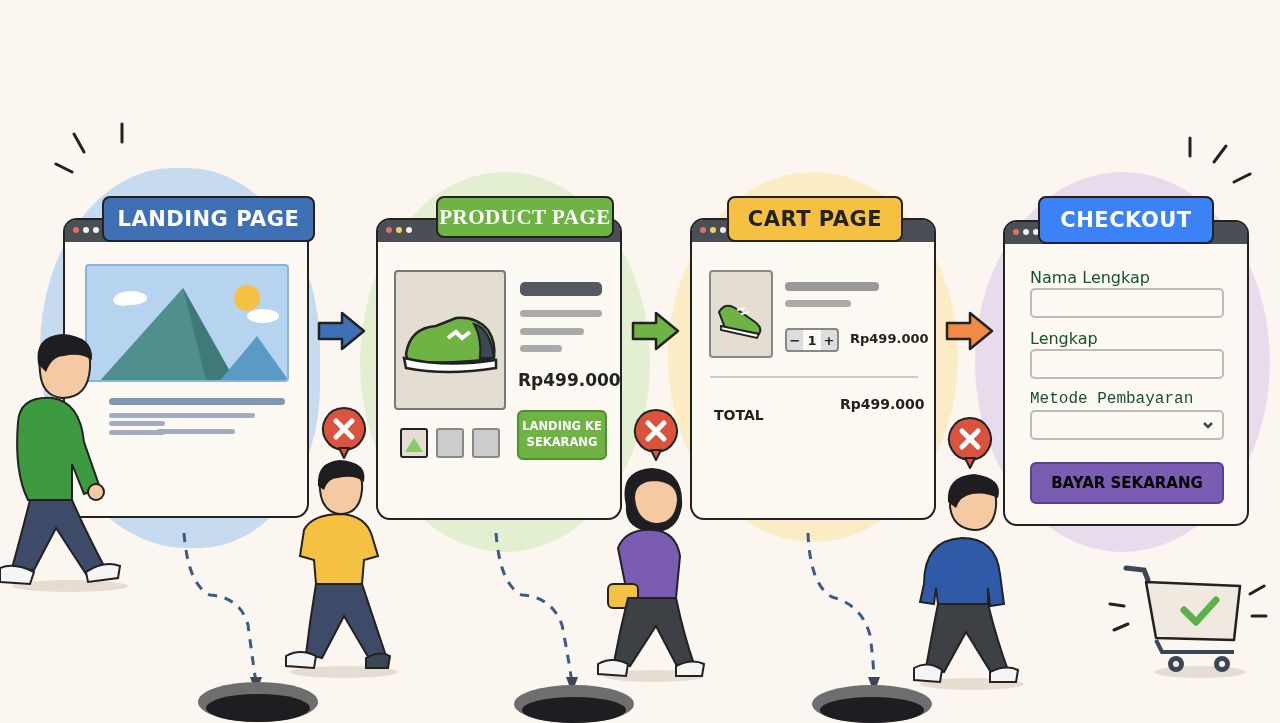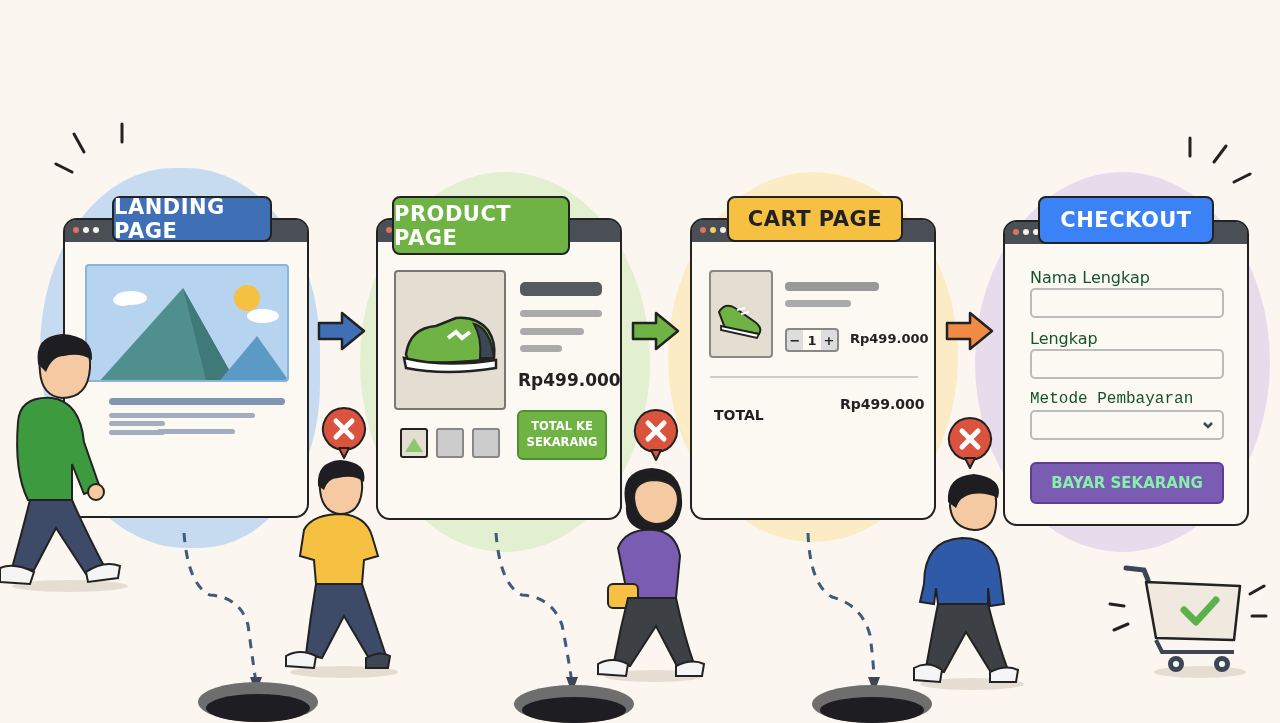--- a/index.html
+++ b/index.html
@@ -81,21 +81,21 @@
       <polygon points="96,22 150,118 120,118" fill="#3f7a78"></polygon>
       <polygon points="130,118 170,70 204,118" fill="#5b9ac4"></polygon>
     </svg>
   </div>
   <div class="line" style="left:44px;top:178px;width:176px;background:#8196b2;"></div>
   <div class="line" style="left:44px;top:193px;width:146px;height:5px;background:#a2aebf;"></div>
   <div class="line" style="left:44px;top:201px;width:56px;height:5px;background:#a2aebf;"></div>
   <div class="line" style="left:92px;top:209px;width:78px;height:5px;background:#a2aebf;"></div>
   <div class="line" style="left:44px;top:210px;width:56px;height:5px;background:#a2aebf;"></div>
 </div>
-<div class="tab" style="left:112px;top:196px;width:160px;height:46px;background:#3f6fb5;">LANDING PAGE</div>
+<div class="tab" style="left:102px;top:196px;width:213px;height:46px;background:#3f6fb5;">LANDING PAGE</div>
 
 <div class="win" style="left:376px;top:218px;width:246px;height:302px;">
   <div class="bar">
     <div class="dots">
         <span class="d1"></span>
         <span class="d2"></span>
         <span class="d3"></span>
       </div>
   </div>
   <div class="abs" style="left:16px;top:50px;width:112px;height:140px;background:#e3ddd2;border:2px solid #777;border-radius:4px;">
@@ -112,25 +112,25 @@
   <div class="line" style="left:142px;top:125px;width:42px;background:#aaa;"></div>
   <div class="abs" style="left:140px;top:150px;font-size:17px;font-weight:bold;color:#222;">Rp499.000</div>
   <div class="abs" style="left:22px;top:208px;width:28px;height:30px;border:2.5px solid #222;border-radius:3px;background:#e3ddd2;">
     <svg width="24" height="26">
         <polygon points="3,22 12,8 21,22" fill="#8cc870"></polygon>
       </svg>
   </div>
   <div class="abs" style="left:58px;top:208px;width:28px;height:30px;border:2px solid #888;border-radius:3px;background:#ccc;"></div>
   <div class="abs" style="left:94px;top:208px;width:28px;height:30px;border:2px solid #888;border-radius:3px;background:#ccc;"></div>
   <div class="btn" style="left:139px;top:190px;width:90px;height:50px;background:#6fb344;border-color:#4f8f30;color:#fff;font-size:11.5px;flex-direction:column;line-height:1.35;">
-    <span>TOTAL KE</span>
+    <span>LANDING KE</span>
     <span>SEKARANG</span>
   </div>
 </div>
-<div class="tab" style="left:392px;top:196px;width:178px;height:59px;background:#6fb344;">PRODUCT PAGE</div>
+<div class="tab" style="left:436px;top:196px;width:178px;height:42px;background:#6fb344;font-family:Liberation Serif, serif;">PRODUCT PAGE</div>
 
 <div class="win" style="left:690px;top:218px;width:246px;height:302px;">
   <div class="bar">
     <div class="dots">
         <span class="d1"></span>
         <span class="d2"></span>
         <span class="d3"></span>
       </div>
   </div>
   <div class="abs" style="left:17px;top:50px;width:64px;height:88px;background:#e3ddd2;border:2px solid #888;border-radius:4px;">
@@ -166,21 +166,21 @@
   <div class="flabel" style="left:25px;top:46px;">Nama Lengkap</div>
   <div class="field" style="left:25px;top:66px;width:194px;height:30px;"></div>
   <div class="flabel" style="left:25px;top:107px;">Lengkap</div>
   <div class="field" style="left:25px;top:127px;width:194px;height:30px;"></div>
   <div class="flabel" style="left:25px;top:168px;font-family:Liberation Mono, monospace;">Metode Pembayaran</div>
   <div class="field" style="left:25px;top:188px;width:194px;height:30px;">
     <svg class="abs" style="right:8px;top:9px" width="12" height="10">
         <polyline points="2,2 6,6 10,2" fill="none" stroke="#3d4655" stroke-width="2.5"></polyline>
       </svg>
   </div>
-  <div class="btn" style="left:25px;top:240px;width:194px;height:42px;background:#7b5cb3;border-color:#5b3f92;color:#86efac;font-size:15px;">BAYAR SEKARANG</div>
+  <div class="btn" style="left:25px;top:240px;width:194px;height:42px;background:#7b5cb3;border-color:#5b3f92;color:#000000;font-size:15px;">BAYAR SEKARANG</div>
 </div>
 <div class="tab" style="left:1038px;top:196px;width:176px;height:48px;background:#3b82f6;">CHECKOUT</div>
 
 <svg class="arrow" style="left:316px;top:310px" width="52" height="42">
   <path d="M3 13 H26 V3 L48 21 L26 39 V29 H3 Z" fill="#3f6fb5" stroke="#222" stroke-width="2.5" stroke-linejoin="round"></path>
 </svg>
 <svg class="arrow" style="left:630px;top:310px" width="52" height="42">
   <path d="M3 13 H26 V3 L48 21 L26 39 V29 H3 Z" fill="#6fb344" stroke="#222" stroke-width="2.5" stroke-linejoin="round"></path>
 </svg>
 <svg class="arrow" style="left:944px;top:310px" width="52" height="42">

